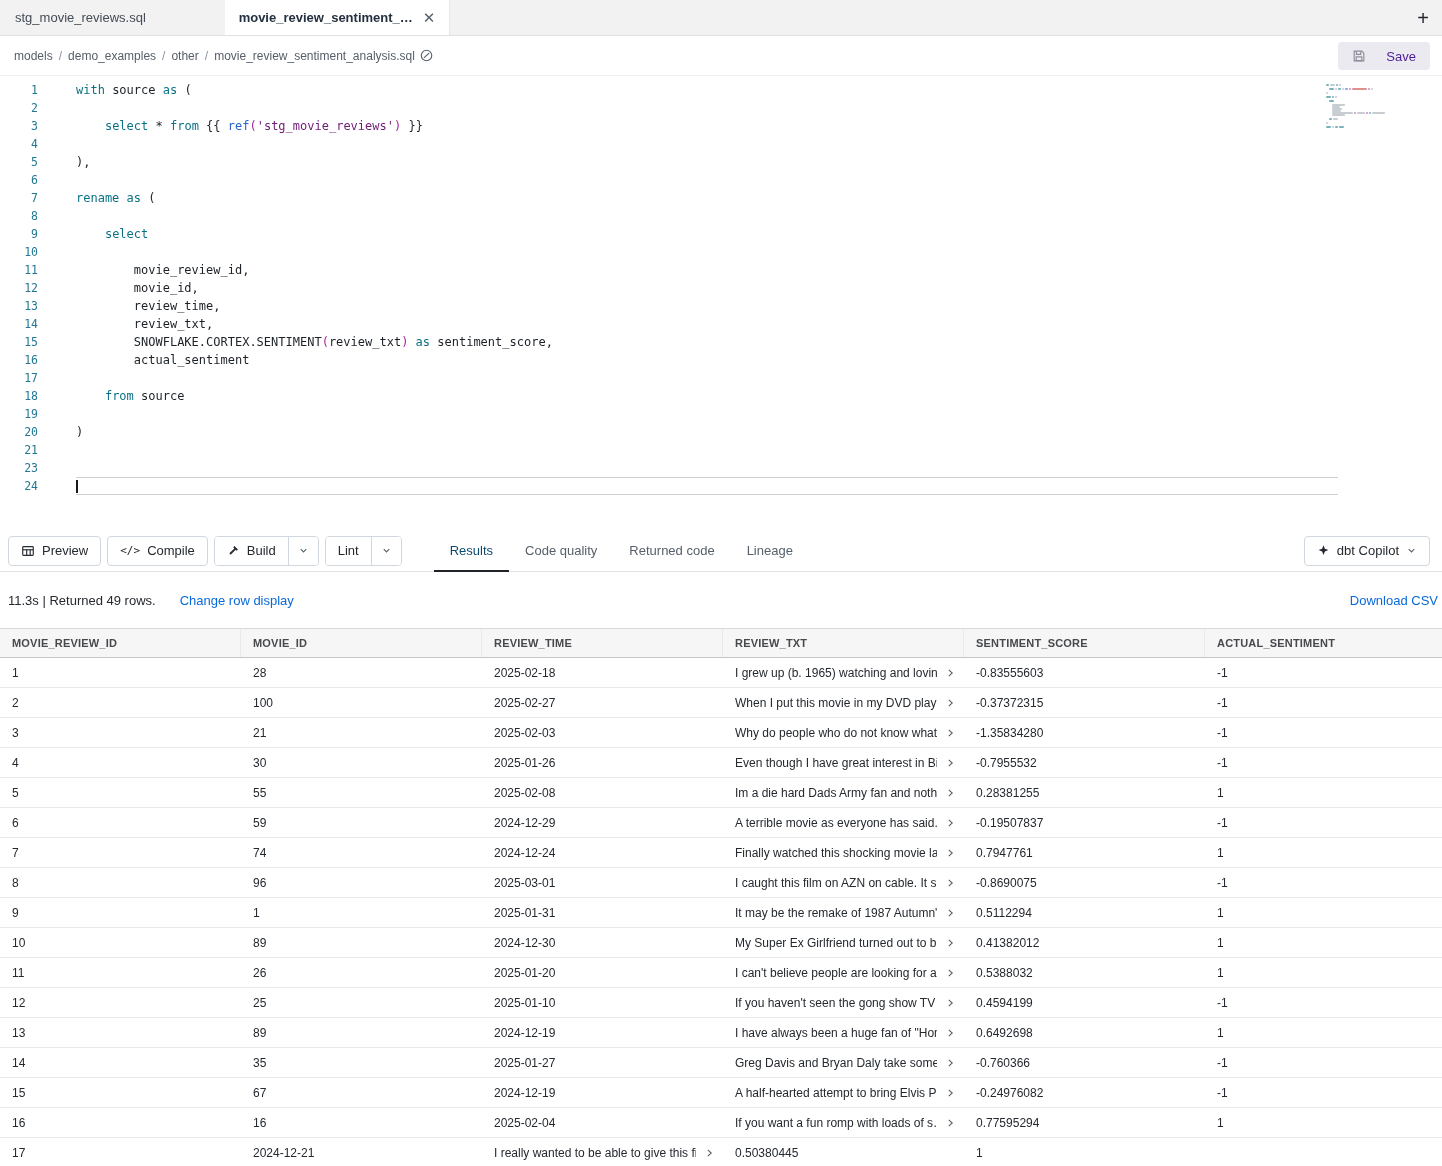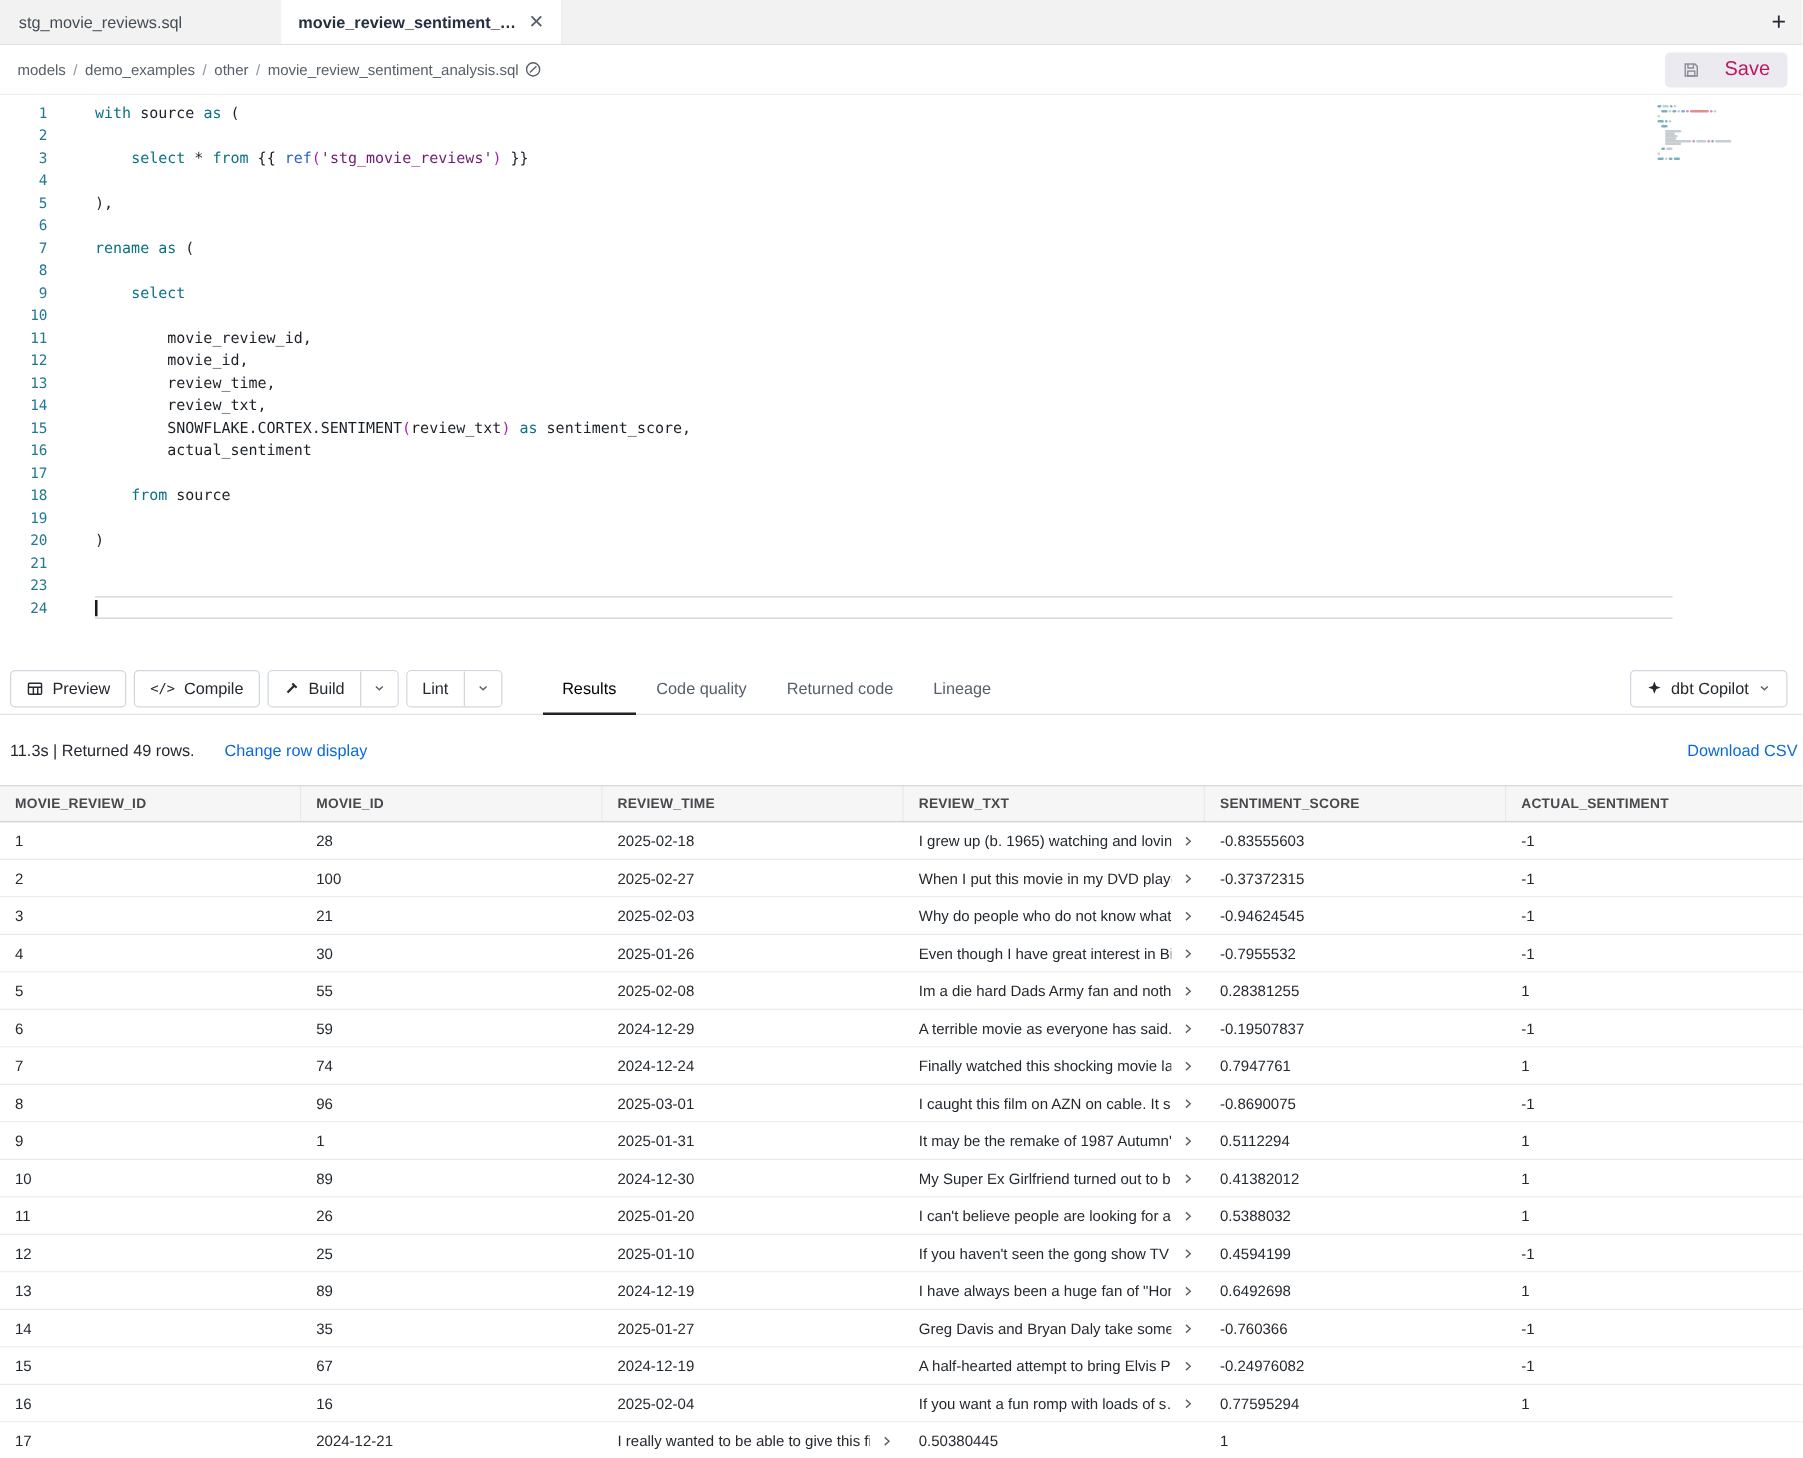--- a/index.html
+++ b/index.html
@@ -15,21 +15,21 @@
   .tab { width:225px; display:flex; align-items:center; padding:0 15px; font-size:13px; color:#444c56; cursor:pointer; overflow:hidden; white-space:nowrap; }
   .tab.active { background:#fff; color:#25303f; font-weight:600; justify-content:center; border-right:1px solid #e7e7e7; }
   .tab .close { font-weight:400; color:#57606a; font-size:15px; margin-left:10px; line-height:1; }
   .newtab { position:absolute; right:0; top:0; width:38px; height:36px; display:flex; align-items:center; justify-content:center; font-size:20px; color:#24292f; cursor:pointer; }
 
   
   .pathbar { height:40px; display:flex; align-items:center; padding:0 14px; position:relative; background:#fff; border-bottom:1px solid #f0f0f0; }
   .breadcrumb { font-size:12px; color:#57606a; display:flex; align-items:center; gap:6px; white-space:nowrap; }
   .bc-sep { color:#8b949e; }
   .bc-icon { display:flex; margin-left:4px; }
-  .save-btn { position:absolute; right:12px; top:6px; height:28px; background:#eceaf1; border:none; border-radius:4px; color:#be185d; font-size:16px; display:flex; align-items:center; gap:20px; padding:0 14px; font-family:inherit; cursor:default; }
+  .save-btn { position:absolute; right:12px; top:6px; height:28px; background:#eceaf1; border:none; border-radius:4px; color:#4c1d95; font-size:13px; display:flex; align-items:center; gap:20px; padding:0 14px; font-family:inherit; cursor:default; }
 
   
   .editor { position:relative; height:454px; background:#fff; font-family:"DejaVu Sans Mono","Liberation Mono",monospace; font-size:12px; padding-top:5px; }
   .ed-line { display:flex; height:18px; line-height:18px; }
   .ed-num { width:38px; text-align:right; color:#237893; font-size:11.5px; flex:none; user-select:none; }
   .ed-code { margin-left:38px; white-space:pre; color:#1c2128; }
   .ed-line.current .ed-code { width:1262px; border-top:1px solid #d0d0d0; border-bottom:1px solid #d0d0d0; }
   .cursor { display:inline-block; width:2px; height:13px; background:#1a1a1a; vertical-align:-2px; }
   .tk-k { color:#0b7285; }
   .tk-s { color:#701a75; }
@@ -46,21 +46,21 @@
   
   .toolbar { height:42px; border-bottom:1px solid #e3e3e3; display:flex; align-items:center; padding:0 8px; background:#fff; }
   .btn { height:30px; border:1px solid #d0d7de; background:#fff; border-radius:4px; display:inline-flex; align-items:center; gap:7px; padding:0 12px; font-size:13px; color:#24292f; margin-right:6px; font-family:inherit; cursor:pointer; }
   .btn-group { display:inline-flex; align-items:stretch; height:30px; border:1px solid #d0d7de; border-radius:4px; margin-right:6px; overflow:hidden; background:#fff; }
   .btn-group .btn { border:none; border-radius:0; margin:0; height:28px; }
   .btn-group .chev { border-left:1px solid #d0d7de; padding:0 9px; }
   .code-glyph { font-family:"DejaVu Sans Mono", monospace; font-size:11px; color:#24292f; }
 
   .rtabs { display:flex; height:42px; margin-left:26px; }
   .rtab { padding:0 16px; display:flex; align-items:center; font-size:13px; color:#57606a; cursor:pointer; }
-  .rtab.active { color:#000000; box-shadow:inset 0 -2px 0 #1f2328; }
+  .rtab.active { color:#0c4a6e; box-shadow:inset 0 -2px 0 #1f2328; }
 
   .copilot { margin-left:auto; margin-right:4px; }
 
   
   .statusbar { height:56px; display:flex; align-items:center; padding:0 8px; font-size:13px; background:#fff; }
   .status-summary { color:#24292f; }
   .link { color:#0969da; cursor:pointer; }
   .change-display { margin-left:24px; }
   .download { margin-left:auto; margin-right:-4px; }
 
@@ -387,21 +387,21 @@
         </div>
         <div class="rt-cell rt-txtcell">
           <span class="rt-text">Why do people who do not know what…</span>
           <span class="expander">
             <svg width="11" height="11" viewBox="0 0 16 16">
               <path d="M5.5 3.5l5 4.5-5 4.5" fill="none" stroke="#57606a" stroke-width="1.6"></path>
             </svg>
           </span>
         </div>
         <div class="rt-cell">
-          <span class="rt-text">-0.94624545</span>
+          <span class="rt-text">-1.35834280</span>
         </div>
         <div class="rt-cell">
           <span class="rt-text">-1</span>
         </div>
       </div>
       <div class="rt-row">
         <div class="rt-cell">
           <span class="rt-text">4</span>
         </div>
         <div class="rt-cell">

